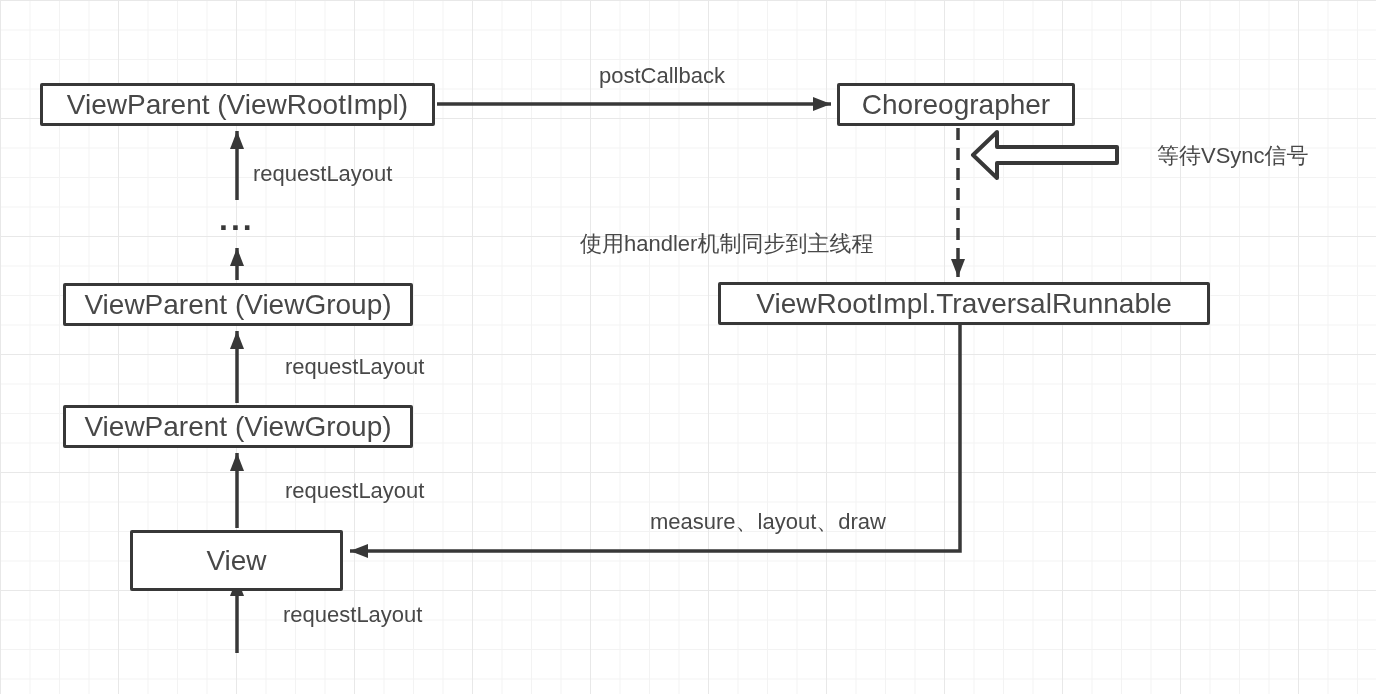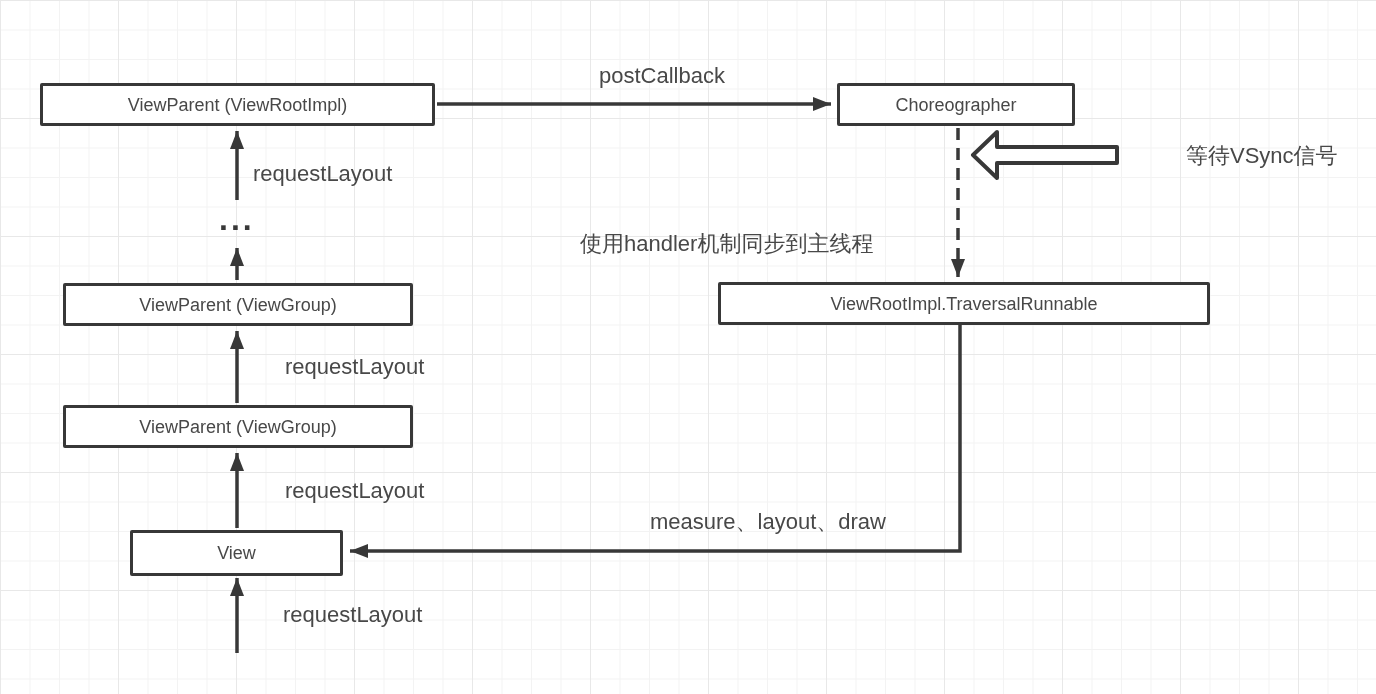--- a/index.html
+++ b/index.html
@@ -45,21 +45,21 @@
     stroke: var(--color-line);
     stroke-width: 4;
     stroke-linejoin: round;
   }
   .node {
     position: absolute;
     border: 3.5px solid var(--color-line);
     border-radius: 2px;
     background: var(--color-node-fill);
     color: var(--color-text);
-    font-size: 18px;
+    font-size: 28px;
     display: flex;
     align-items: center;
     justify-content: center;
     white-space: nowrap;
     line-height: 1;
   }
   .edge-label {
     position: absolute;
     color: var(--color-text);
     font-size: 22px;
@@ -110,33 +110,33 @@
   <div class="node" style="left:40px;  top:83px;  width:395px; height:43px;">ViewParent (ViewRootImpl)</div>
 
   <div class="node" style="left:837px; top:83px;  width:238px; height:43px;">Choreographer</div>
 
   <div class="node" style="left:718px; top:282px; width:492px; height:43px;">ViewRootImpl.TraversalRunnable</div>
 
   <div class="node" style="left:63px;  top:283px; width:350px; height:43px;">ViewParent (ViewGroup)</div>
 
   <div class="node" style="left:63px;  top:405px; width:350px; height:43px;">ViewParent (ViewGroup)</div>
 
-  <div class="node" style="left:130px; top:530px; width:213px; height:46px;">View</div>
+  <div class="node" style="left:130px; top:530px; width:213px; height:61px;">View</div>
 
   <div class="ellipsis-label" style="left:219px; top:203px;">...</div>
 
   <div class="edge-label" style="left:551px; top:63px;margin-left:48px;">postCallback</div>
 
   <div class="edge-label" style="left:253px; top:161px;">requestLayout</div>
 
   <div class="edge-label" style="left:285px; top:354px;">requestLayout</div>
 
   <div class="edge-label" style="left:285px; top:478px;">requestLayout</div>
 
   <div class="edge-label" style="left:283px; top:602px;">requestLayout</div>
 
-  <div class="edge-label" style="left:1186px; top:143px;">等待VSync信号</div>
+  <div class="edge-label" style="left:1157px; top:143px;">等待VSync信号</div>
 
   <div class="edge-label" style="left:650px; top:509px;">measure、layout、draw</div>
 
   <div class="edge-label" style="left:580px; top:231px;">使用handler机制同步到主线程</div>
 
 </div>
 
 </body></html>

